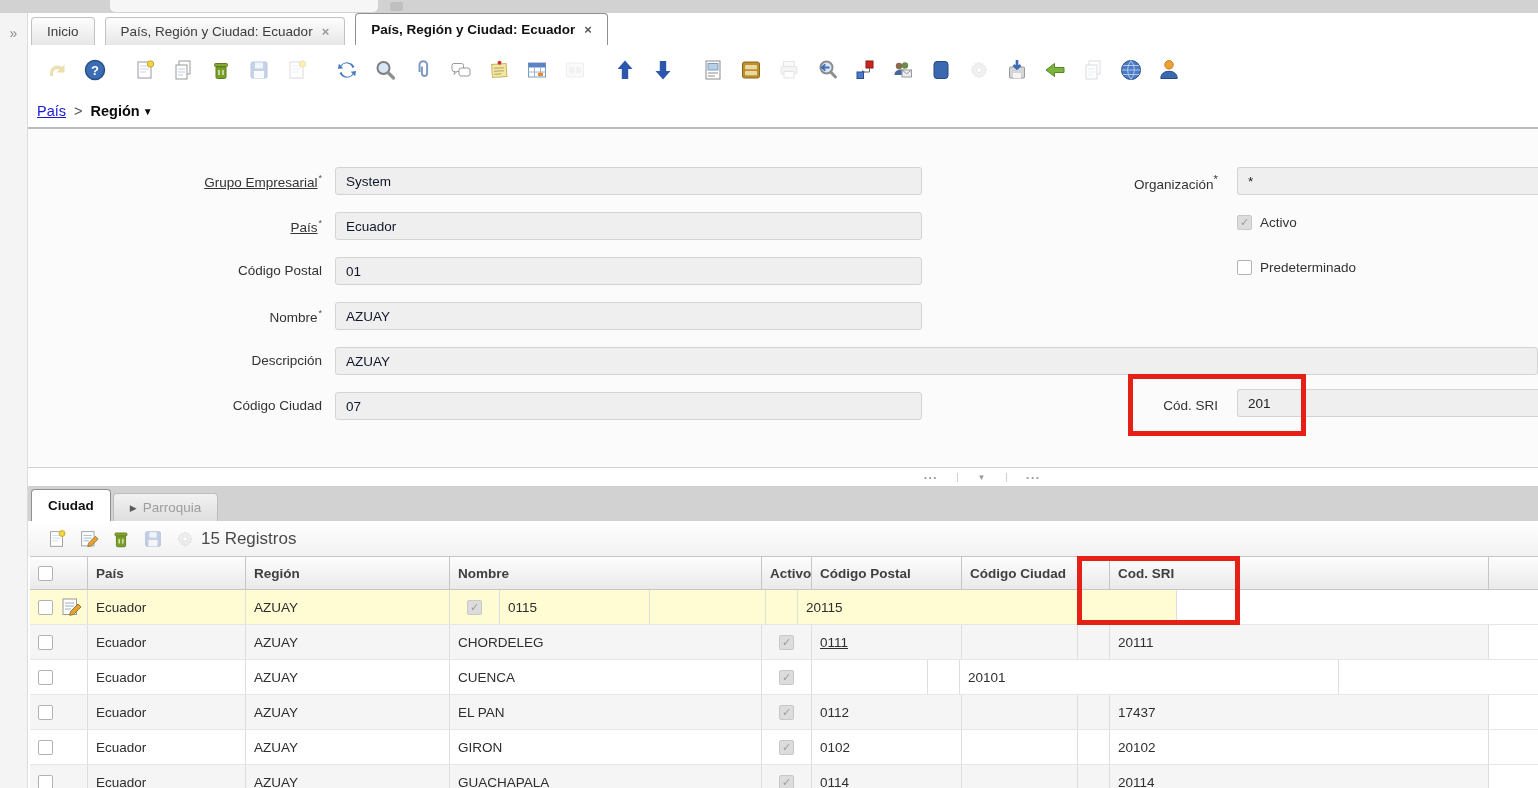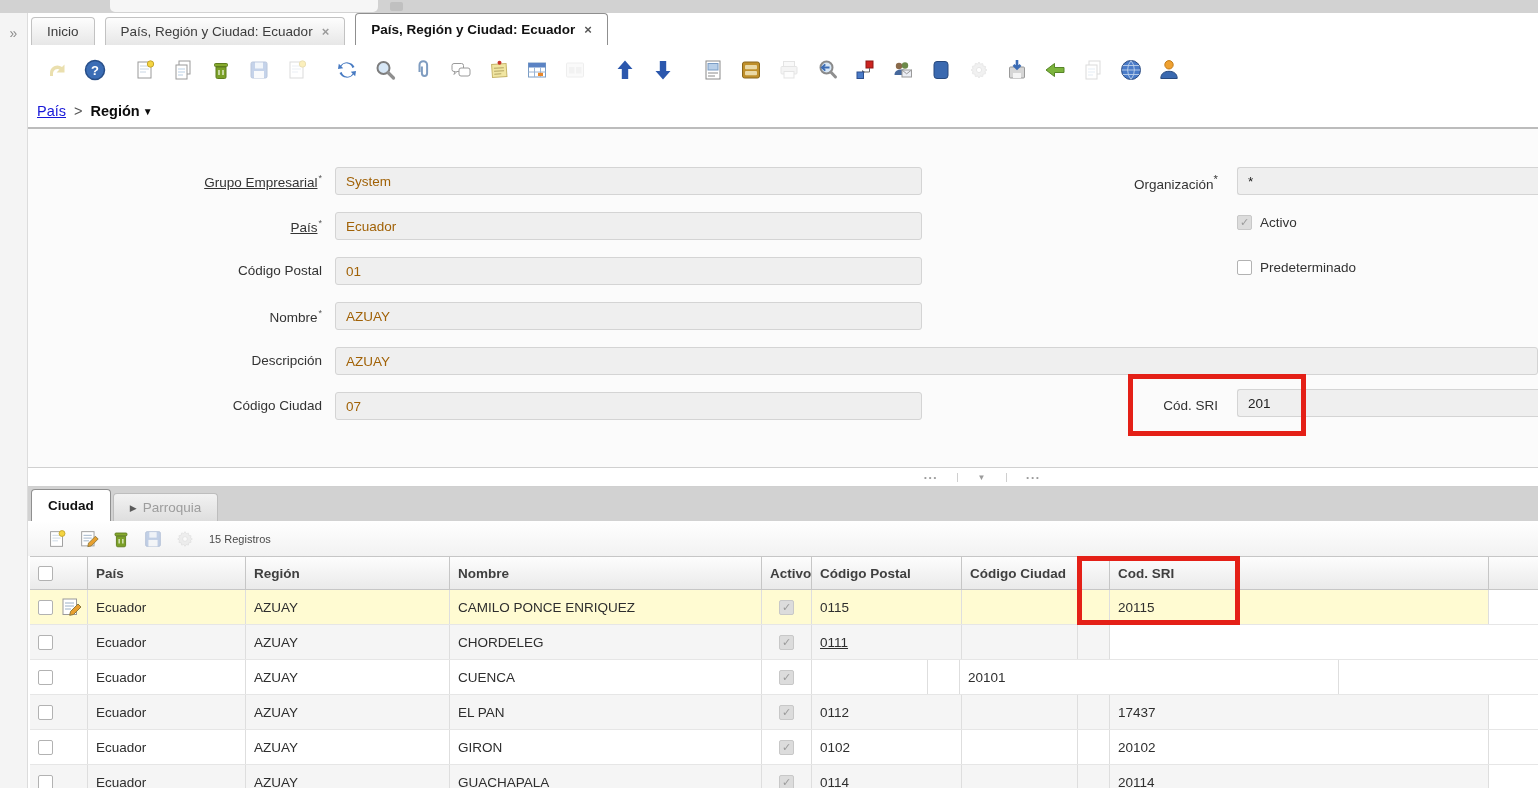--- a/index.html
+++ b/index.html
@@ -30,21 +30,21 @@
   .breadcrumb .lnk{color:#1717d8;text-decoration:underline;cursor:pointer}
   .breadcrumb .sep{margin:0 8px;color:#555}
   .breadcrumb .cur{font-weight:bold;color:#0c0c0c;cursor:pointer}
   .breadcrumb .caret{font-size:10px;color:#0c0c0c;margin-left:3px}
   .hr-line{position:absolute;left:28px;top:127px;right:0;height:2px;background:#bcbcbc}
   
   .form-area{position:absolute;left:28px;top:129px;right:0;height:338px;background:#fbfbfb}
   .flabel{position:absolute;width:234px;left:60px;text-align:right;font-size:13.5px;color:#333;white-space:nowrap}
   .flabel.link .lt{text-decoration:underline;cursor:pointer}
   .flabel sup{font-size:9px;color:#555;margin-left:1px}
-  .ffield{position:absolute;left:307px;height:28px;background:#efefef;border:1px solid #d4d4d4;border-radius:3px;box-sizing:border-box;display:flex;align-items:center;padding:0 10px;font-size:13.5px;color:#a16207;white-space:nowrap}
+  .ffield{position:absolute;left:307px;height:28px;background:#efefef;border:1px solid #d4d4d4;border-radius:3px;box-sizing:border-box;display:flex;align-items:center;padding:0 10px;font-size:13.5px;color:#0f172a;white-space:nowrap}
   .ffield.half{width:587px}
   .ffield.full{width:calc(100% - 307px)}
   .rlabel{position:absolute;width:205px;left:985px;text-align:right;font-size:13.5px;color:#333;white-space:nowrap}
   .rfield{position:absolute;left:1209px;width:calc(100% - 1209px);height:28px;background:#efefef;border:1px solid #d4d4d4;border-left:1px solid #d4d4d4;border-radius:3px 0 0 3px;border-right:none;box-sizing:border-box;display:flex;align-items:center;padding:0 10px;font-size:13.5px;color:#222}
   .cbrow{position:absolute;left:1209px;display:flex;align-items:center;gap:8px;font-size:13.5px;color:#333}
   .cb{width:13px;height:13px;border:1px solid #b2b2b2;border-radius:2px;background:#fff;display:inline-flex;align-items:center;justify-content:center;box-sizing:content-box;flex:none;cursor:pointer}
   .cb.checked{background:#dcdcdc;border-color:#c8c8c8}
   .cb.checked::after{content:"✓";font-size:11px;color:#9a9a9a;line-height:1}
   
   .splitter{position:absolute;left:28px;top:467px;right:0;height:20px;background:#fff;border-top:1px solid #d0d0d0;border-bottom:1px solid #d0d0d0;box-sizing:border-box}
@@ -52,21 +52,21 @@
   .splitter .seg{padding:0 19px;color:#9b9b9b;font-size:8px;letter-spacing:2px;cursor:pointer}
   .splitter .seg + .seg{border-left:1px solid #cfcfcf}
   
   .btabstrip{position:absolute;left:28px;top:487px;right:0;height:34px;background:#d2d2d2;display:flex;align-items:flex-end;padding-left:3px;gap:2px}
   .btab{display:flex;align-items:center;gap:6px;padding:0 16px;border:1px solid #bdbdbd;border-bottom:none;border-radius:4px 4px 0 0;font-size:13.5px;cursor:pointer;white-space:nowrap}
   .btab.active{height:31px;background:#fff;border-color:#8f8f8f;font-weight:bold;color:#111}
   .btab.inactive{height:27px;background:linear-gradient(#f2f2f2,#dedede);color:#9d9d9d}
   .btab .arr{font-size:9px;color:#5a5a5a}
   .btoolbar{position:absolute;left:28px;top:521px;right:0;height:35px;background:linear-gradient(#ffffff,#f2f2f2);display:flex;align-items:center;padding-left:13px}
   .btoolbar .tbicon{width:22px;height:22px;margin:0 5px}
-  .btoolbar .cnt{margin-left:8px;font-size:11px;color:#4a4a4a}
+  .btoolbar .cnt{font-size:17px;color:#4a4a4a}
   
   .grid{position:absolute;left:30px;top:556px;right:0;bottom:0;overflow:hidden}
   .thead{display:flex;height:34px;border-top:1px solid #c6c6c6;border-bottom:1px solid #c6c6c6;box-sizing:border-box;background:linear-gradient(#fdfdfd,#eaeaea)}
   .th{display:flex;align-items:center;padding:0 8px;font-weight:bold;font-size:13.5px;color:#3f3f3f;border-right:1px solid #c6c6c6;box-sizing:border-box;flex:none;white-space:nowrap;overflow:hidden}
   .th.fill{flex:1;border-right:none}
   .tr{display:flex;height:35px;border-bottom:1px solid #e6e6e6;box-sizing:border-box;background:#fff;cursor:pointer}
   .tr.stripe{background:#f5f5f5}
   .tr.selected{background:#fffbd2}
   .td{display:flex;align-items:center;padding:0 8px;font-size:13.5px;color:#2e2e2e;border-right:1px solid #dedede;box-sizing:border-box;flex:none;white-space:nowrap;overflow:hidden}
   .td.fill{flex:1;border-right:none;background:#fff}
@@ -409,21 +409,20 @@
         <span class="editic">
           <svg width="24" height="24" viewBox="0 0 24 24">
             <rect x="4" y="4" width="13.5" height="15.5" fill="#fff" stroke="#9a9a9a"></rect>
             <path d="M6 8h9M6 11h9M6 14h6" stroke="#9ab0c6"></path>
             <path d="M11.5 16.5l7.5-7.5 3 3-7.5 7.5-3.8.8z" fill="#e8a030" stroke="#8f7a3a"></path>
           </svg>
         </span>
       </div>
       <div class="td" style="width: 158px;">Ecuador</div>
       <div class="td" style="width: 204px;">AZUAY</div>
-      <div class="td" style="width: 312px;">CAMILO PONCE ENRIQUEZ</div>
       <div class="td" style="width: 50px; justify-content: center;">
         <span class="cb checked"></span>
       </div>
       <div class="td" style="width: 150px;">0115</div>
       <div class="td" style="width: 116px;"></div>
       <div class="td" style="width: 32px;"></div>
       <div class="td" style="width: 379px; text-align: center;">20115</div>
       <div class="td fill"></div>
     </div>
     <div class="tr stripe">
@@ -432,20 +431,21 @@
       </div>
       <div class="td" style="width: 158px;">Ecuador</div>
       <div class="td" style="width: 204px;">AZUAY</div>
       <div class="td" style="width: 312px;">CHORDELEG</div>
       <div class="td" style="width: 50px; justify-content: center;">
         <span class="cb checked"></span>
       </div>
       <div class="td" style="width: 150px; text-decoration: underline;">0111</div>
       <div class="td" style="width: 116px;"></div>
       <div class="td" style="width: 32px;"></div>
+      <div class="td" style="width: 379px;">20111</div>
       <div class="td fill"></div>
     </div>
     <div class="tr">
       <div class="td" style="width: 58px;">
         <span class="cb"></span>
       </div>
       <div class="td" style="width: 158px;">Ecuador</div>
       <div class="td" style="width: 204px;">AZUAY</div>
       <div class="td" style="width: 312px;">CUENCA</div>
       <div class="td" style="width: 50px; justify-content: center;">

